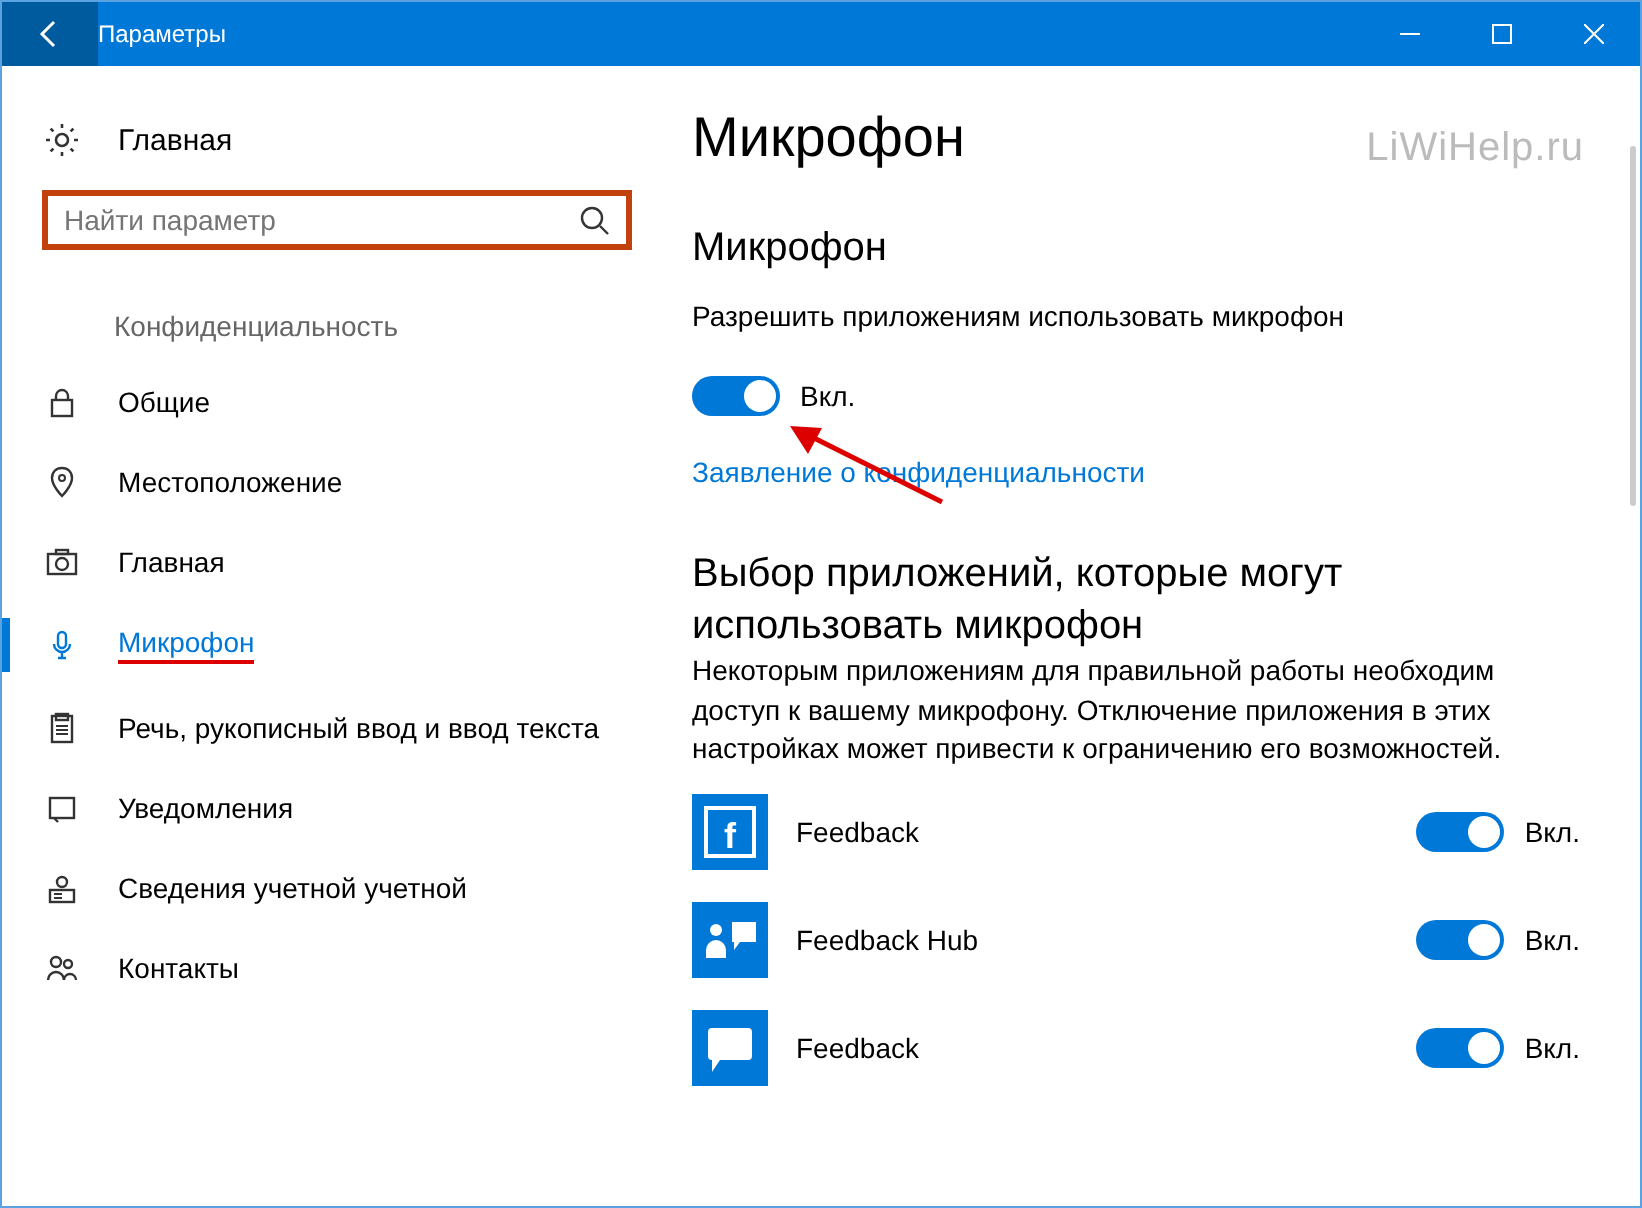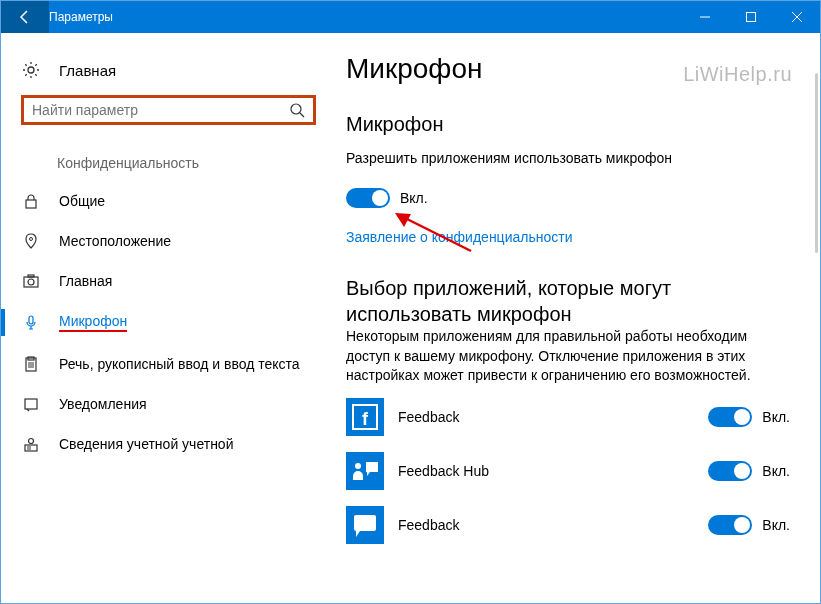--- a/index.html
+++ b/index.html
@@ -176,20 +176,31 @@
       <span class="icon">
           <svg width="16" height="16" viewBox="0 0 16 16">
             <circle cx="8" cy="5" r="2.5" stroke="#333" stroke-width="1.2" fill="none"></circle>
             <rect x="2" y="9" width="12" height="6" stroke="#333" stroke-width="1.2" fill="none"></rect>
             <line x1="4" y1="11" x2="8" y2="11" stroke="#333"></line>
             <line x1="4" y1="13" x2="8" y2="13" stroke="#333"></line>
           </svg>
         </span>
       <span>Сведения учетной учетной</span>
     </div>
+    <div class="nav-item">
+      <span class="icon">
+          <svg width="16" height="16" viewBox="0 0 16 16">
+            <circle cx="5" cy="5" r="2.5" stroke="#333" stroke-width="1.2" fill="none"></circle>
+            <path d="M1 14 a4 4 0 0 1 8 0" stroke="#333" stroke-width="1.2" fill="none"></path>
+            <circle cx="11" cy="6" r="2" stroke="#333" stroke-width="1.2" fill="none"></circle>
+            <path d="M9 14 a3 3 0 0 1 6 0" stroke="#333" stroke-width="1.2" fill="none"></path>
+          </svg>
+        </span>
+      <span>Контакты</span>
+    </div>
   </div>
 
   <div class="main">
     <div class="watermark">LiWiHelp.ru</div>
     <h1 class="page-title">Микрофон</h1>
     <h2 class="section-title">Микрофон</h2>
     <div class="desc">Разрешить приложениям использовать микрофон</div>
     <div class="toggle-row">
       <div class="toggle">
         <div class="toggle-knob"></div>

